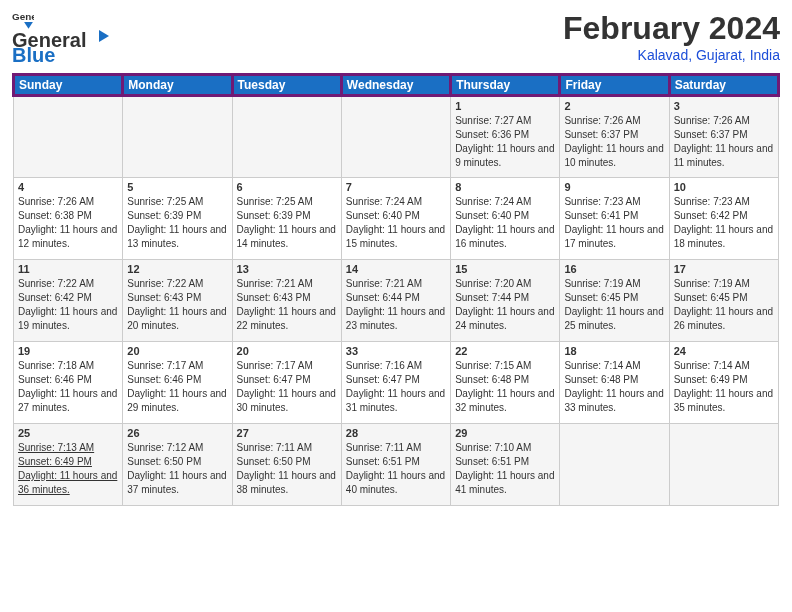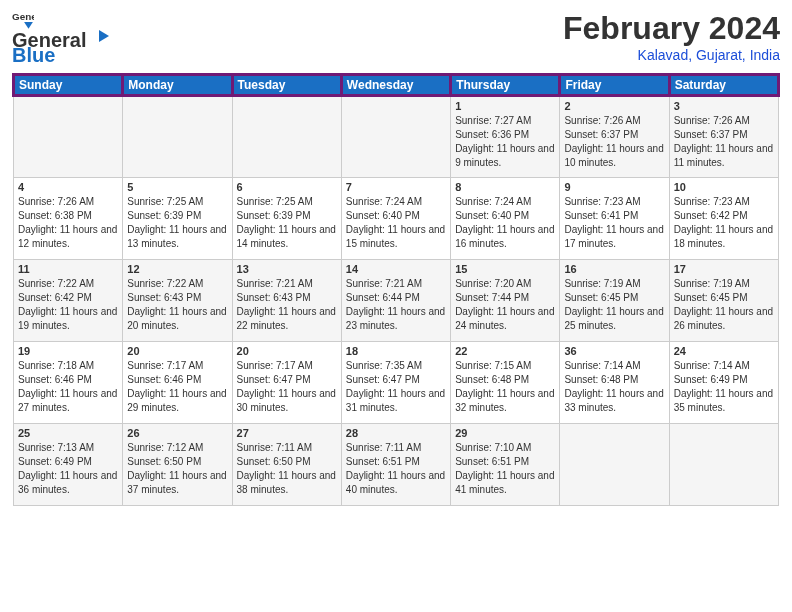--- a/index.html
+++ b/index.html
@@ -252,48 +252,48 @@
 Sunset: 6:46 PM
 Daylight: 11 hours and 29 minutes.</div>
           </td>
           <td>
             <span class="day-number">20</span>
             <div class="day-info" style="white-space: pre-line;">Sunrise: 7:17 AM
 Sunset: 6:47 PM
 Daylight: 11 hours and 30 minutes.</div>
           </td>
           <td>
-            <span class="day-number">18</span>
-            <div class="day-info" style="white-space: pre-line;">Sunrise: 7:35 AM
+            <span class="day-number">33</span>
+            <div class="day-info" style="white-space: pre-line;">Sunrise: 7:16 AM
 Sunset: 6:47 PM
 Daylight: 11 hours and 31 minutes.</div>
           </td>
           <td>
             <span class="day-number">22</span>
             <div class="day-info" style="white-space: pre-line;">Sunrise: 7:15 AM
 Sunset: 6:48 PM
 Daylight: 11 hours and 32 minutes.</div>
           </td>
           <td>
-            <span class="day-number">36</span>
+            <span class="day-number">18</span>
             <div class="day-info" style="white-space: pre-line;">Sunrise: 7:14 AM
 Sunset: 6:48 PM
 Daylight: 11 hours and 33 minutes.</div>
           </td>
           <td>
             <span class="day-number">24</span>
             <div class="day-info" style="white-space: pre-line;">Sunrise: 7:14 AM
 Sunset: 6:49 PM
 Daylight: 11 hours and 35 minutes.</div>
           </td>
         </tr>
         <tr>
           <td>
             <span class="day-number">25</span>
-            <div class="day-info" style="white-space: pre-line;">Sunrise: 7:13 AM
+            <div class="day-info" style="white-space: pre-line; text-decoration: underline;">Sunrise: 7:13 AM
 Sunset: 6:49 PM
 Daylight: 11 hours and 36 minutes.</div>
           </td>
           <td>
             <span class="day-number">26</span>
             <div class="day-info" style="white-space: pre-line;">Sunrise: 7:12 AM
 Sunset: 6:50 PM
 Daylight: 11 hours and 37 minutes.</div>
           </td>
           <td>

